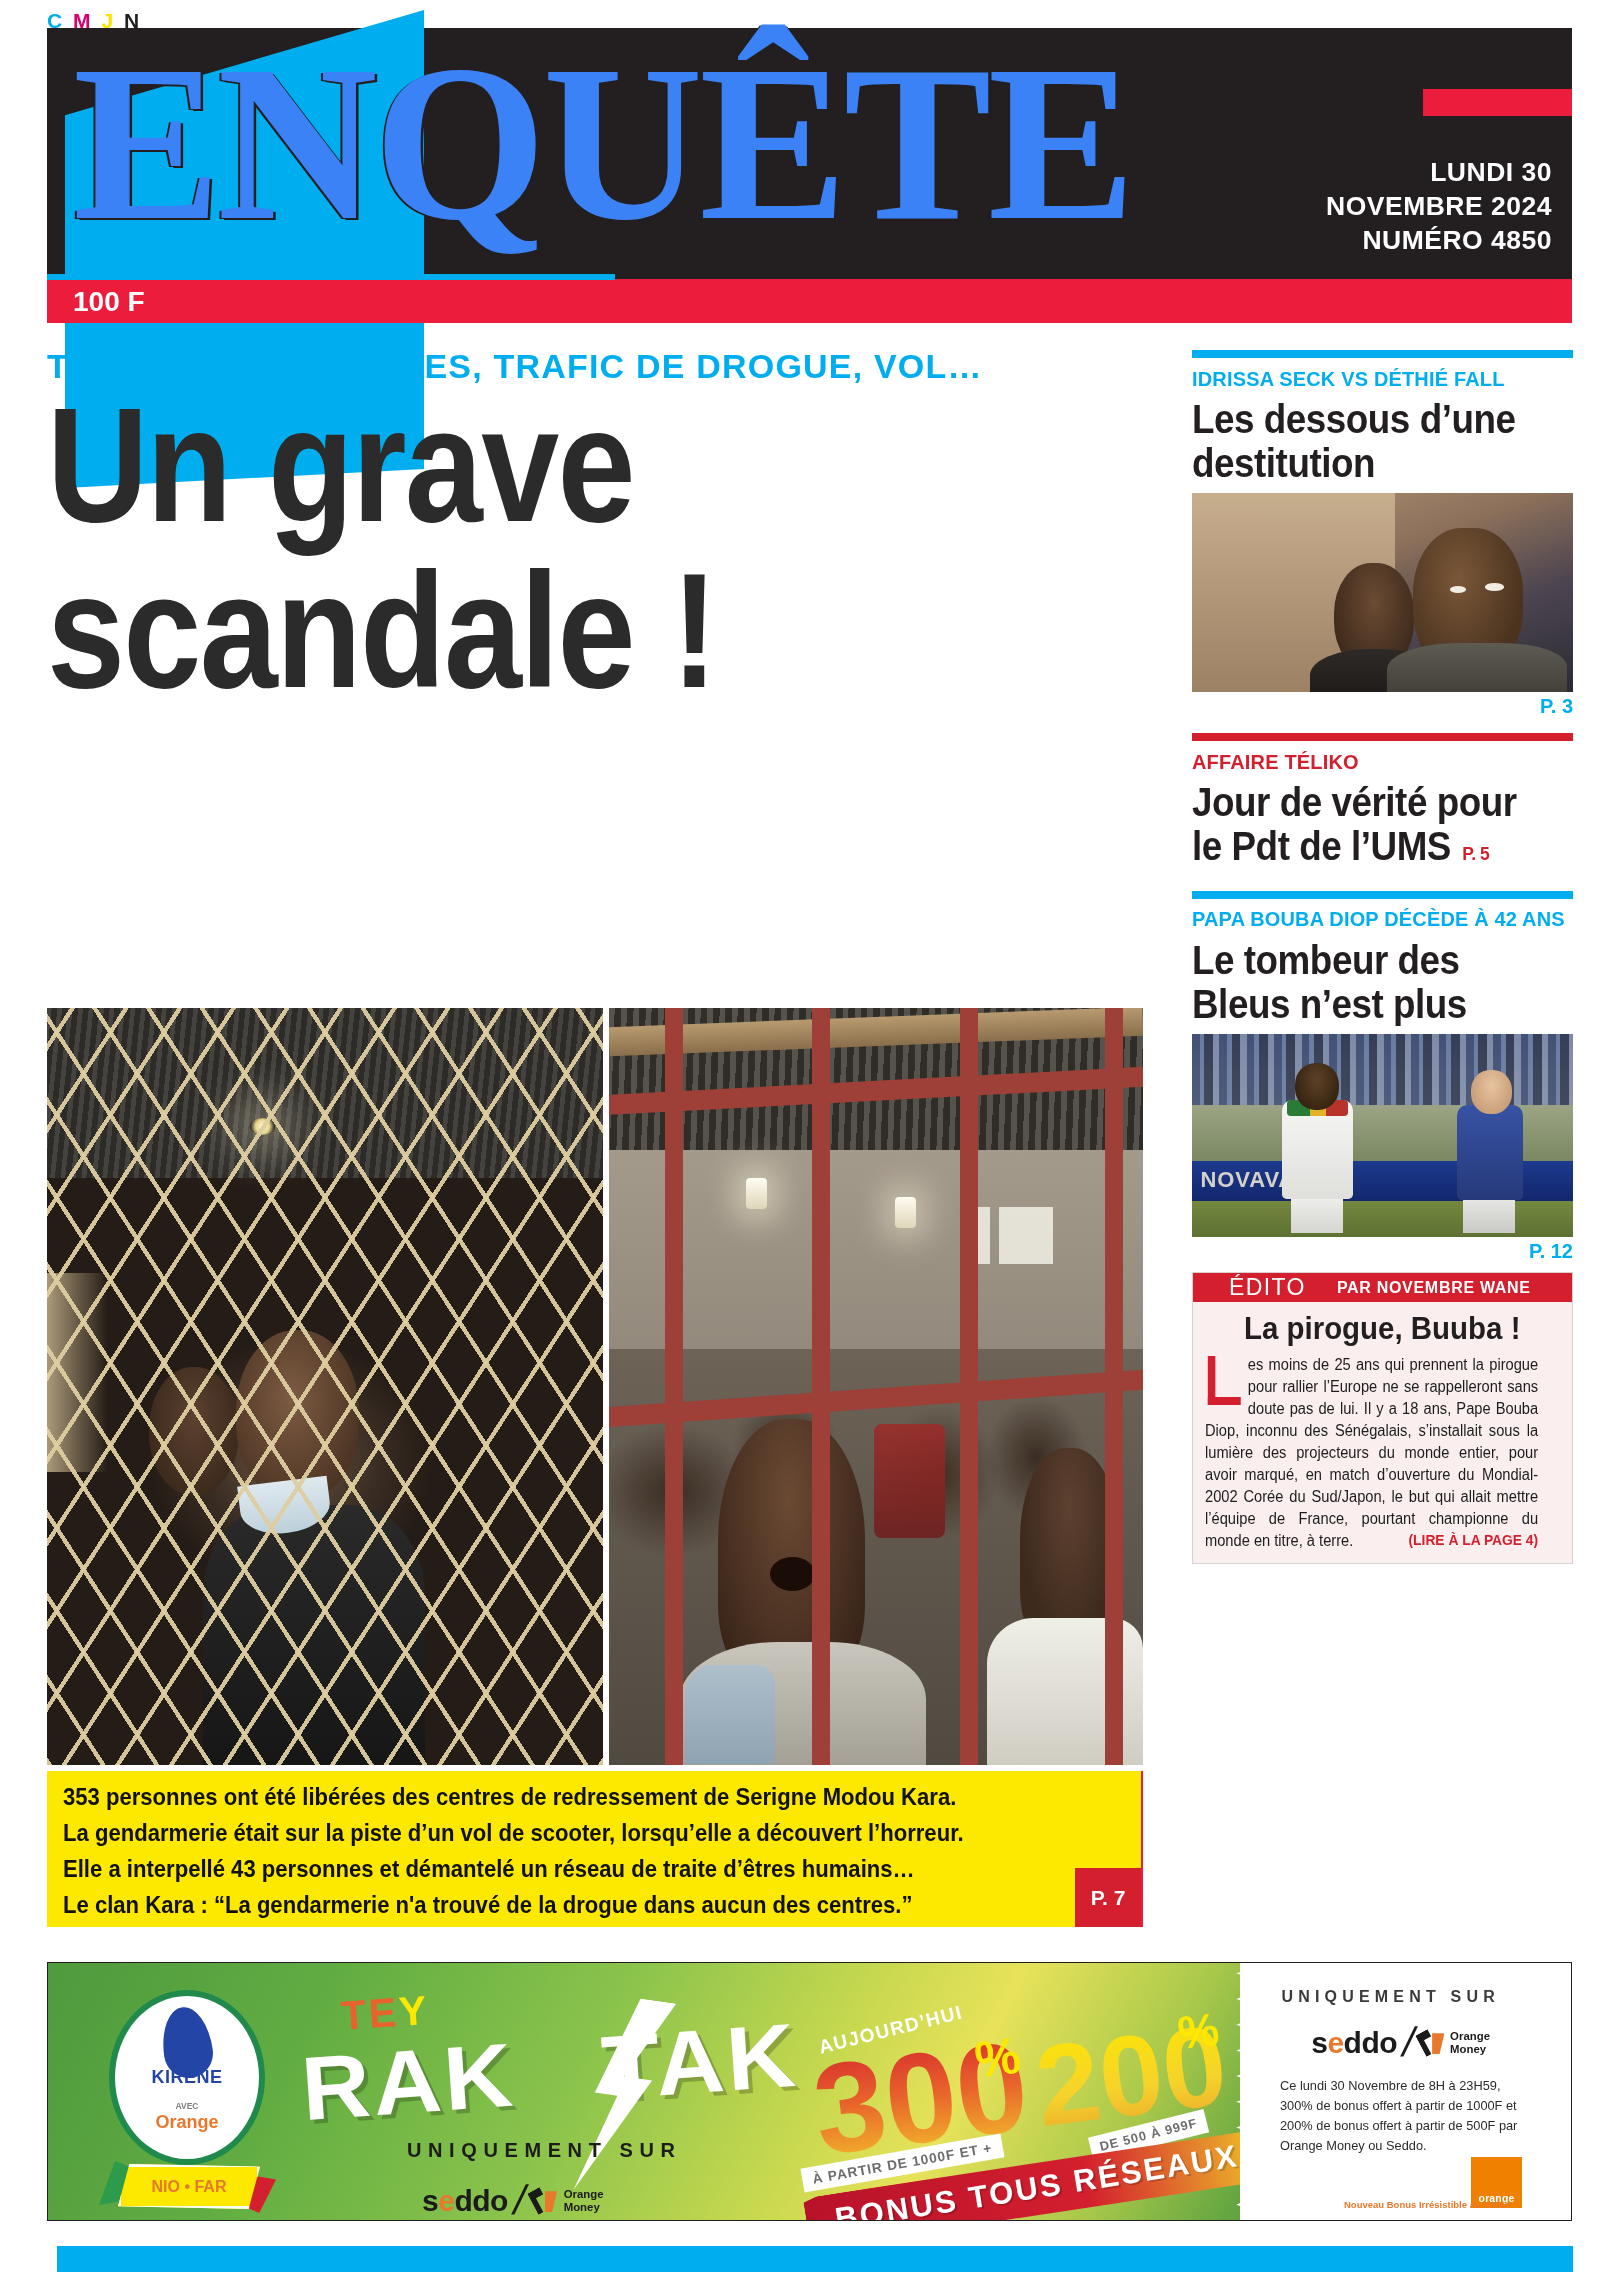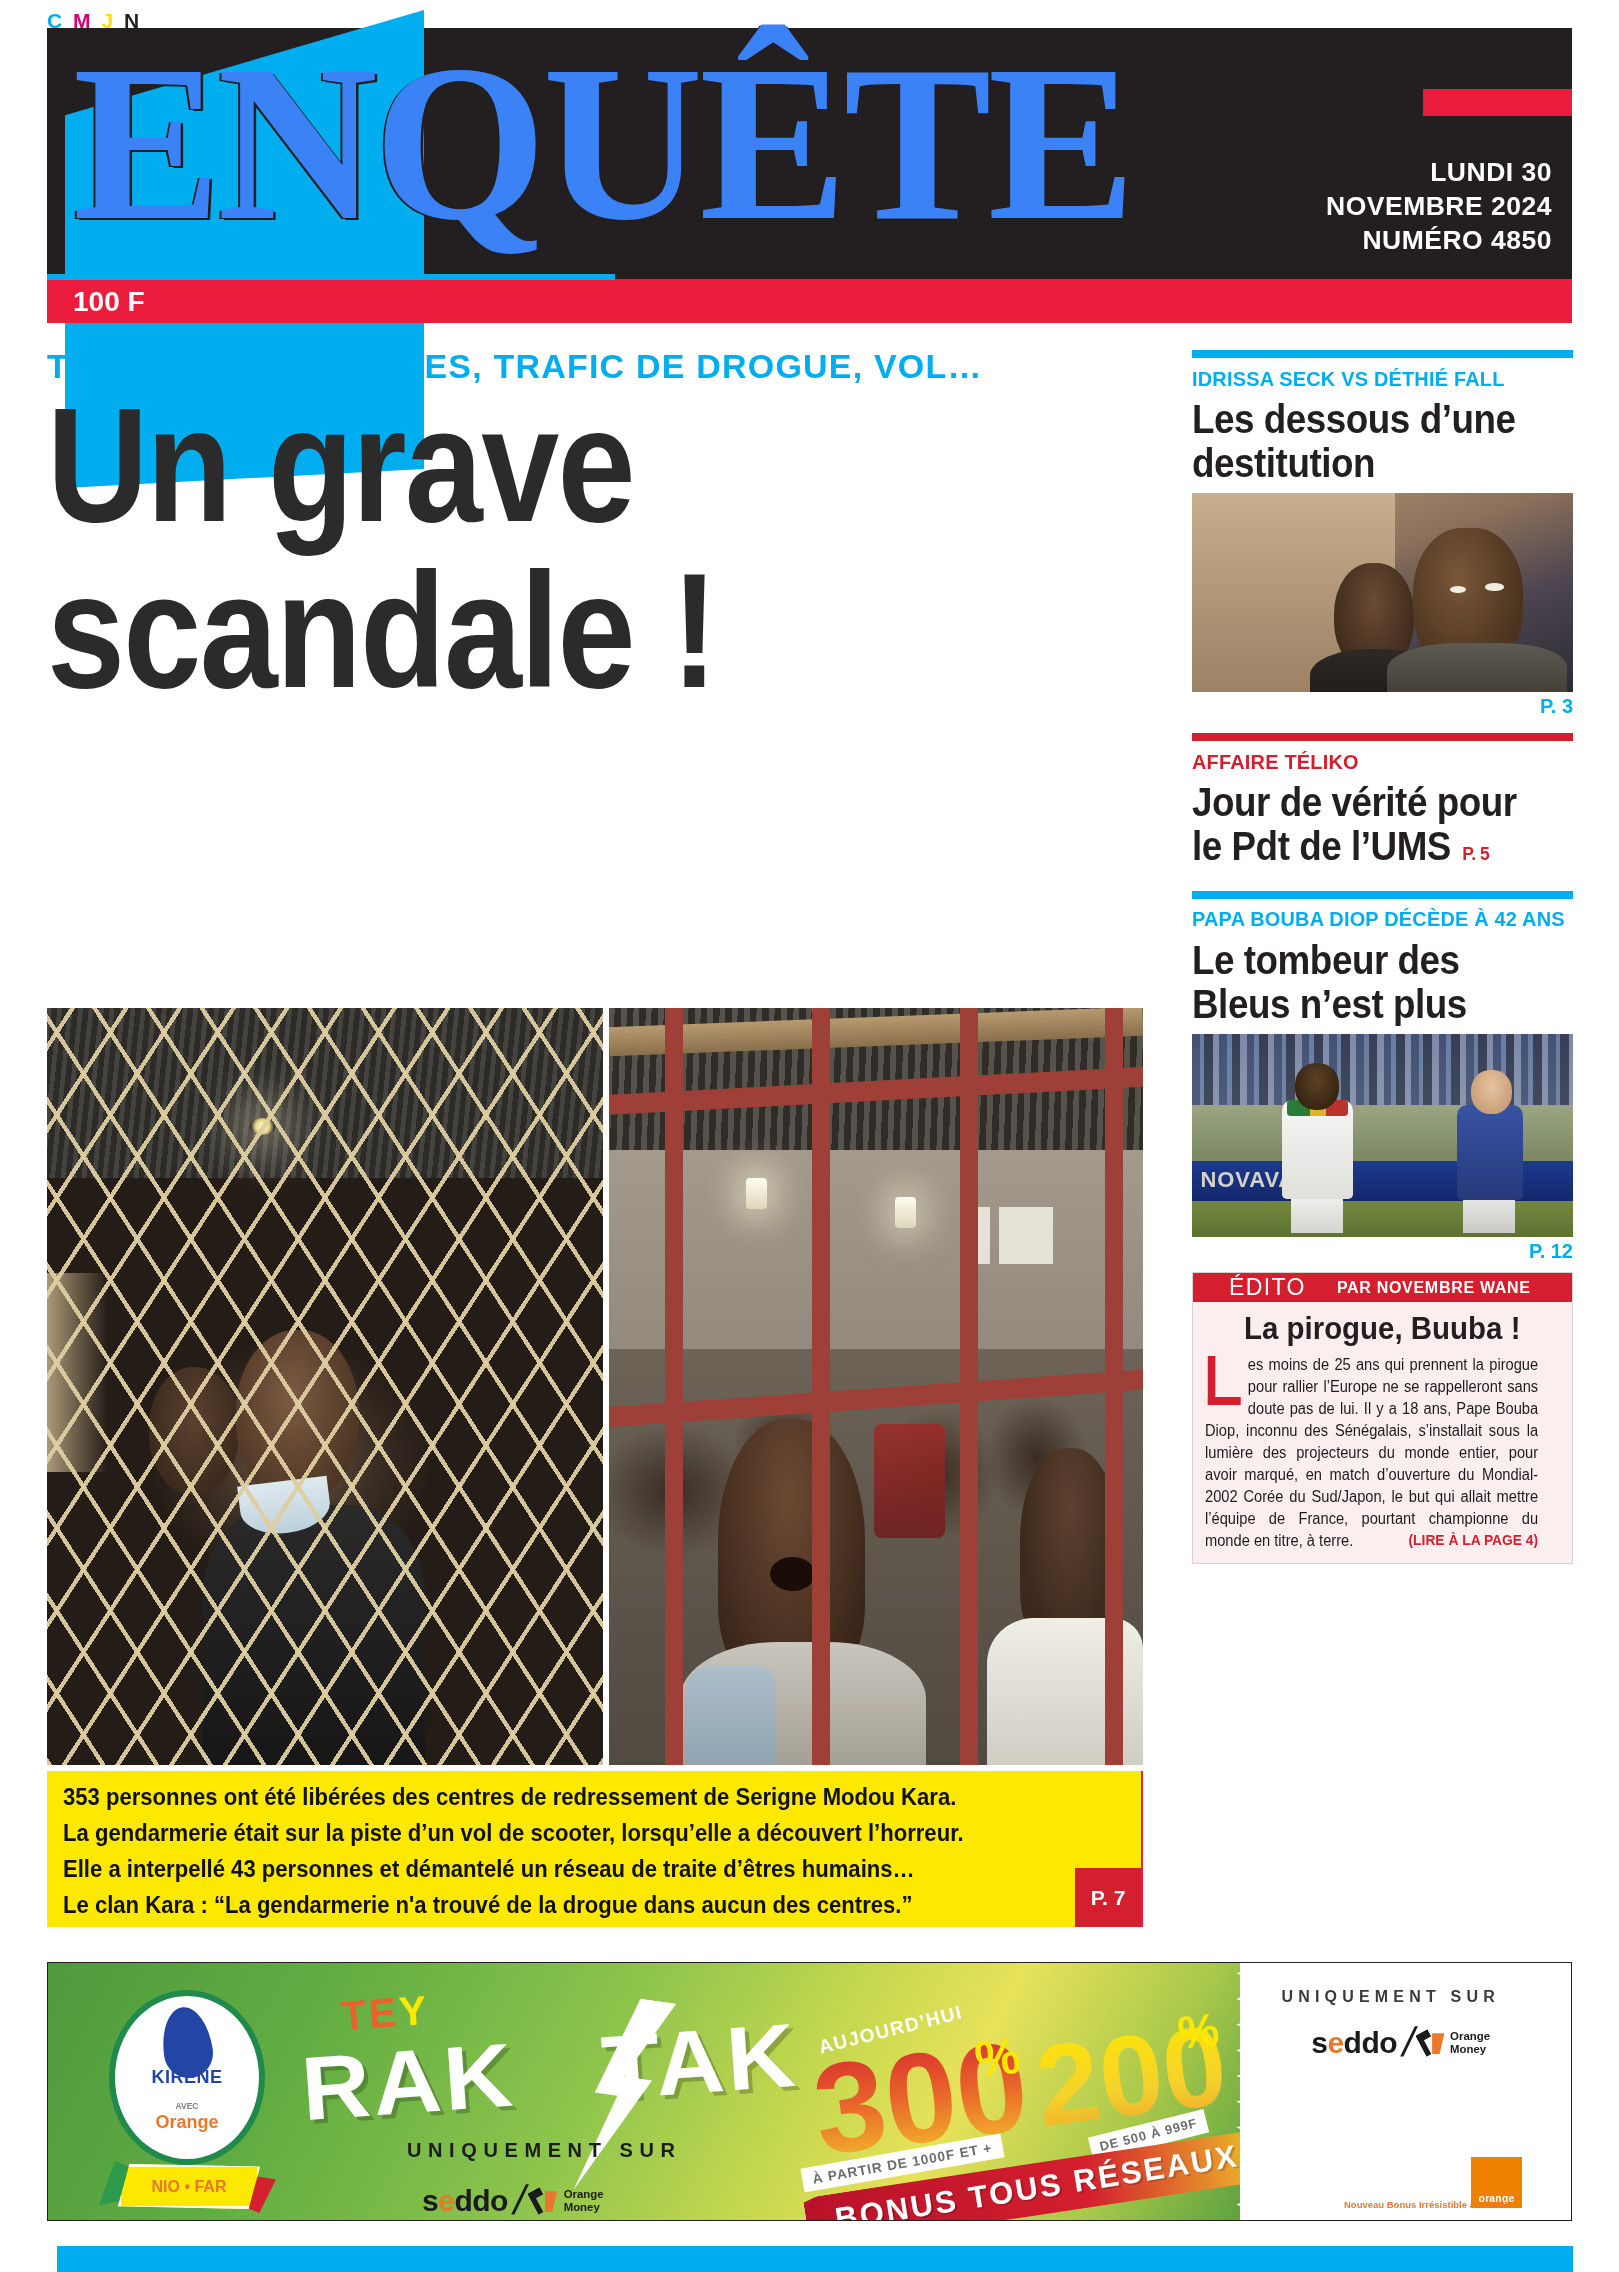--- a/index.html
+++ b/index.html
@@ -606,20 +606,21 @@
     <div class="bonustxt">BONUS TOUS RÉSEAUX</div>
 
     <div class="ad-white"></div>
     <div class="uniq2">UNIQUEMENT SUR</div>
     <div class="seddo2">
       <span class="seddo-word"><span>s</span><span class="e">e</span><span>ddo</span></span>
       <span class="seddo-slash">/</span>
       <span class="om-mark"></span>
       <span class="om-text">Orange<br>Money</span>
     </div>
+    <div class="adfine">Ce lundi 30 Novembre de 8H à 23H59, 300% de bonus offert à partir de 1000F et 200% de bonus offert à partir de 500F par Orange Money ou Seddo.</div>
     <div class="orangebox">orange</div>
     <div class="adlegal">Nouveau Bonus Irrésistible au #000#</div>
   </div>
 
   <div class="footerbar"></div>
 
 </div>
 
 
 </body></html>

